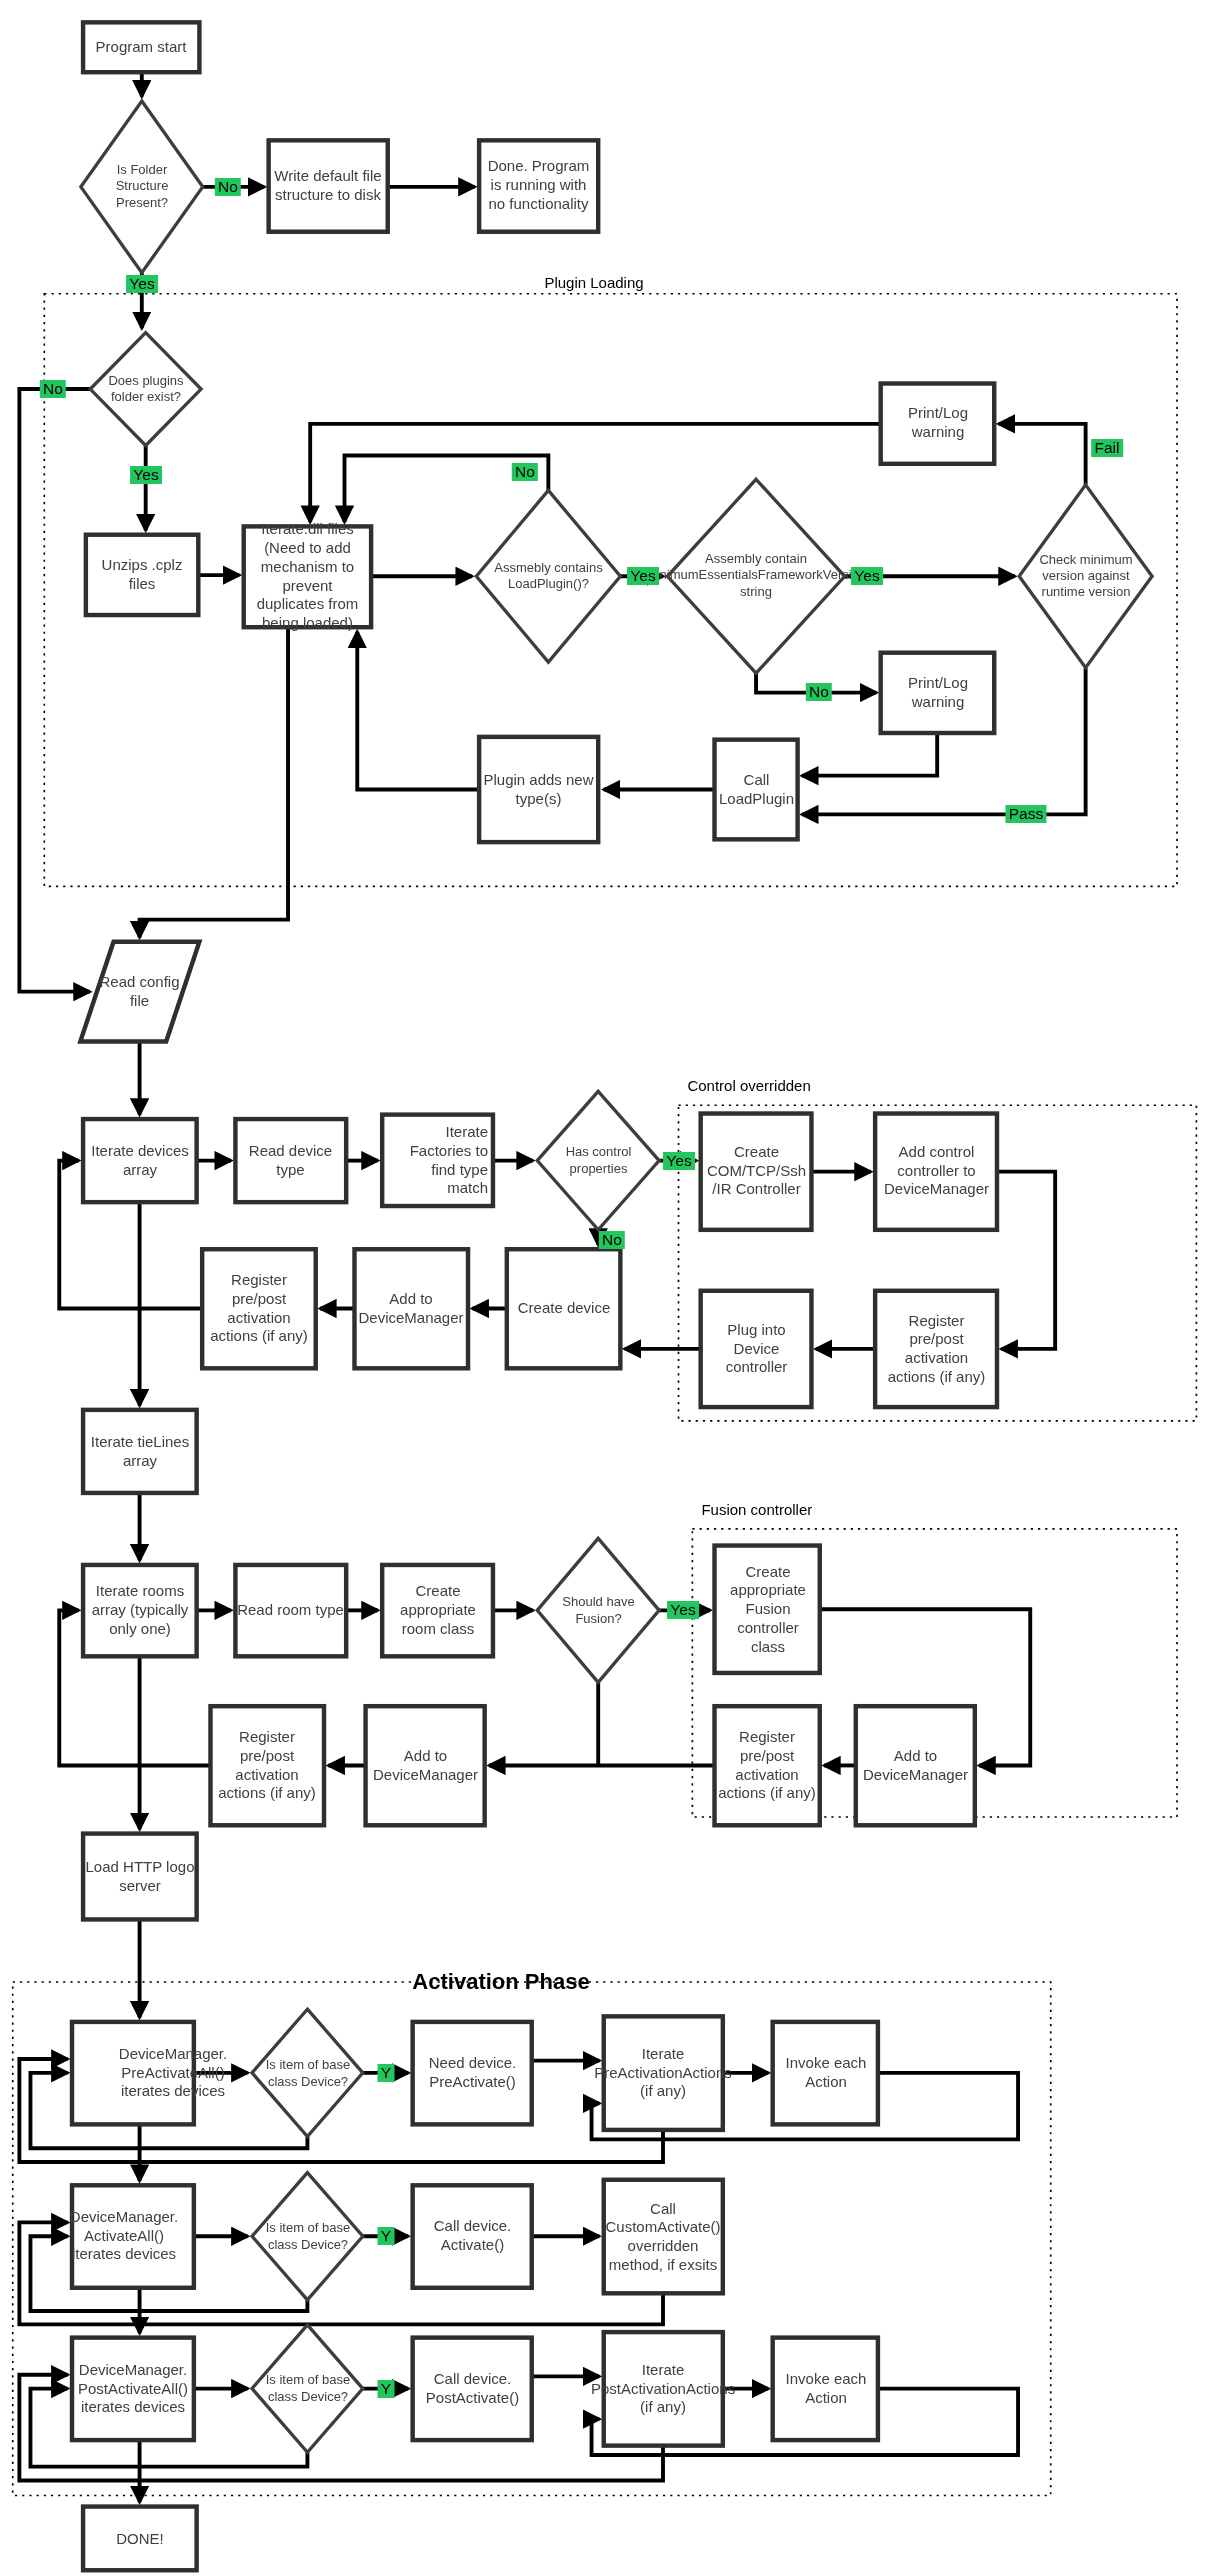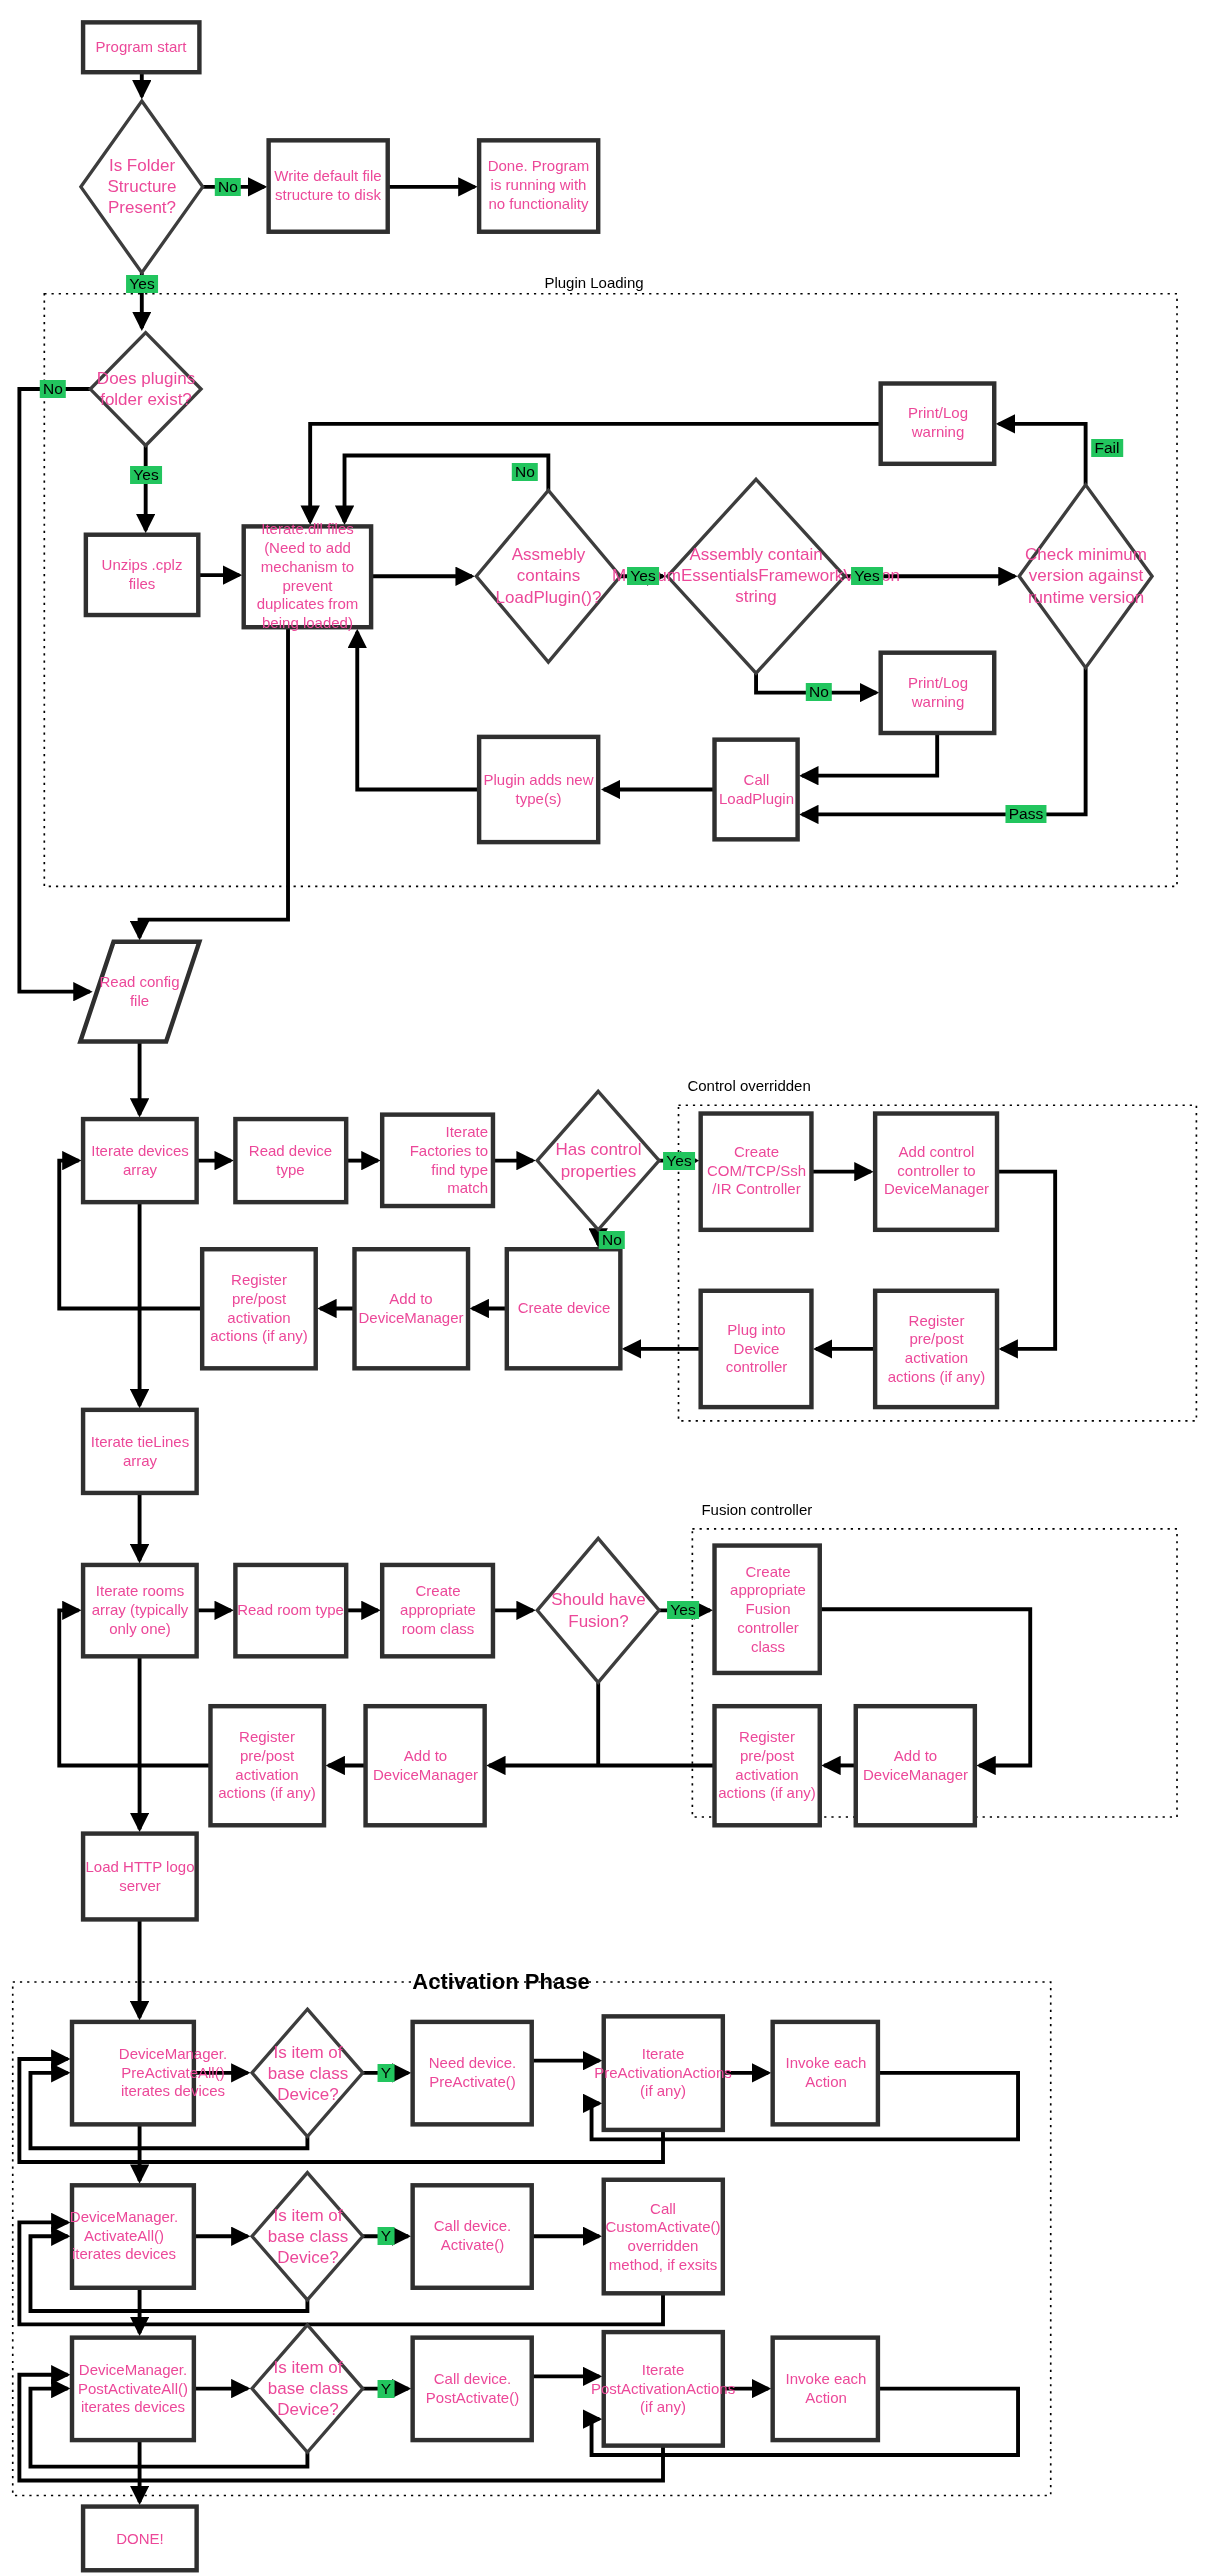--- a/index.html
+++ b/index.html
@@ -1,20 +1,20 @@
 <!DOCTYPE html>
 <html style="font-size:8.9px"><head>
 <meta charset="utf-8">
 <style>
   html,body{margin:0;padding:0;background:#ffffff;}
   body{width:1218px;height:2576px;position:relative;font-family:"Liberation Sans",sans-serif;color:#000;}
   #wires{position:absolute;left:0;top:0;width:1218px;height:2576px;}
   .nl{position:absolute;display:flex;align-items:center;justify-content:center;text-align:center;
-      font-size:15px;line-height:1.25;color:#ec4899;pointer-events:none;}
-  .dl{font-size:17px;}
+      font-size:15px;line-height:1.25;color:#404040;pointer-events:none;}
+  .dl{font-size:13px;}
   .el{position:absolute;transform:translate(-50%,-50%);background:#22c55e;padding:0 3.3px;font-size:15.5px;color:#000;}
   .cl{position:absolute;font-size:15px;color:#000;background:#fff;padding:0 4.4px;white-space:nowrap;}
   .title{position:absolute;transform:translate(-50%,-50%);font-weight:bold;font-size:22px;padding:0 3.3px;white-space:nowrap;}
 </style>
 </head>
 <body>
 
 <svg id="wires" viewBox="0 0 2199 4650" xmlns="http://www.w3.org/2000/svg">
   <defs>
     <marker id="ah" viewBox="0 0 10 10" refX="8.5" refY="5" markerWidth="5" markerHeight="5" orient="auto-start-reverse">

